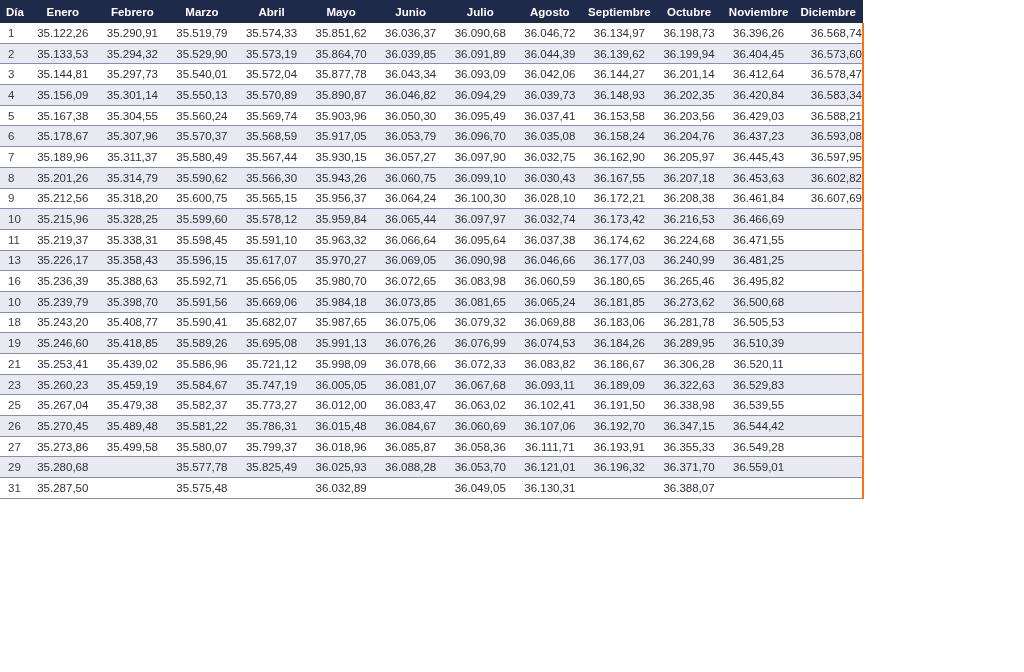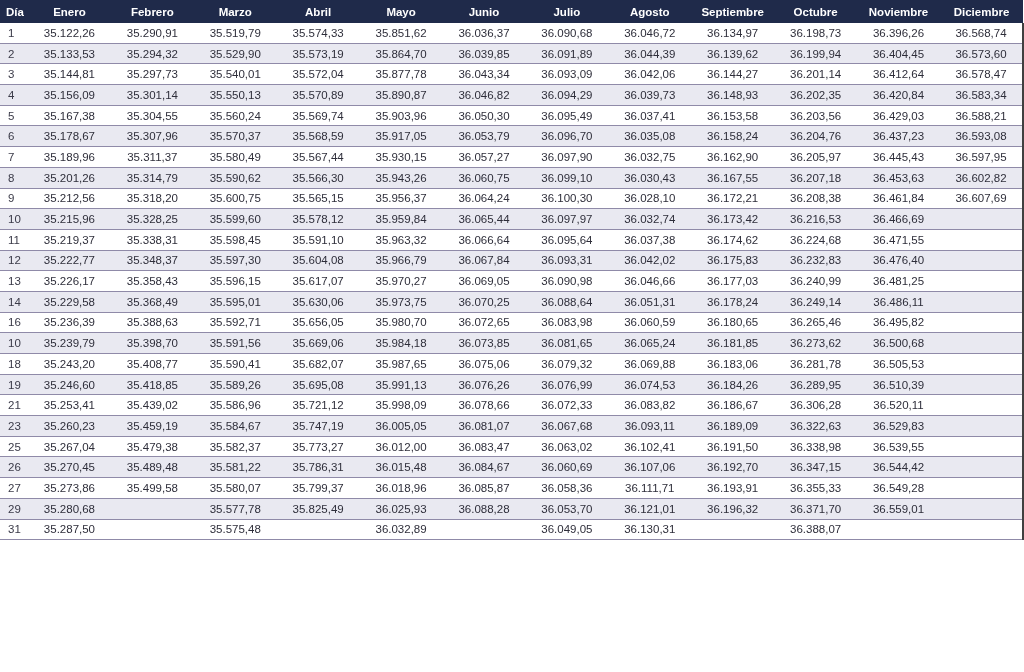--- a/index.html
+++ b/index.html
@@ -1,19 +1,19 @@
 <!DOCTYPE html>
 <html><head>
 <meta charset="utf-8">
 <style>
   html, body { margin: 0; padding: 0; background: #ffffff; }
   body { width: 1024px; height: 672px; overflow: hidden; font-family: "Liberation Sans", sans-serif; }
   table.grid {
     border-collapse: collapse;
-    width: 1024px;
+    width: 864px;
     table-layout: fixed;
     font-size: 11.5px;
     color: #2e2e3a;
     border-radius: 12px;
   }
   table.grid col.c-day { width: 28px; }
   thead th {
     background: #1f2a4a;
     color: #ffffff;
     font-weight: bold;
@@ -25,21 +25,21 @@
   tbody td {
     height: 19.7px;
     padding: 0;
     text-align: center;
     border-bottom: 1.5px solid #8f8aa8;
     white-space: nowrap;
   }
   tbody td.day { text-align: left; padding-left: 8px; color: #3a3a48; }
   tbody tr:nth-child(even) td { background: #e9e9f1; }
   tbody tr:nth-child(odd) td { background: #ffffff; }
-  tbody td:last-child { border-right: 2px solid #404040; }
+  tbody td:last-child { border-right: 2px solid #f97316; text-align: right; }
 </style>
 </head>
 <body>
 
 <table class="grid">
   <colgroup>
     <col class="c-day">
       <col>
       <col>
       <col>
@@ -230,65 +230,35 @@
         <td>35.963,32</td>
         <td>36.066,64</td>
         <td>36.095,64</td>
         <td>36.037,38</td>
         <td>36.174,62</td>
         <td>36.224,68</td>
         <td>36.471,55</td>
         <td></td>
       </tr>
       <tr>
-        <td class="day">12</td>
-        <td>35.222,77</td>
-        <td>35.348,37</td>
-        <td>35.597,30</td>
-        <td>35.604,08</td>
-        <td>35.966,79</td>
-        <td>36.067,84</td>
-        <td>36.093,31</td>
-        <td>36.042,02</td>
-        <td>36.175,83</td>
-        <td>36.232,83</td>
-        <td>36.476,40</td>
-        <td></td>
-      </tr>
-      <tr>
         <td class="day">13</td>
         <td>35.226,17</td>
         <td>35.358,43</td>
         <td>35.596,15</td>
         <td>35.617,07</td>
         <td>35.970,27</td>
         <td>36.069,05</td>
         <td>36.090,98</td>
         <td>36.046,66</td>
         <td>36.177,03</td>
         <td>36.240,99</td>
         <td>36.481,25</td>
         <td></td>
       </tr>
       <tr>
-        <td class="day">14</td>
-        <td>35.229,58</td>
-        <td>35.368,49</td>
-        <td>35.595,01</td>
-        <td>35.630,06</td>
-        <td>35.973,75</td>
-        <td>36.070,25</td>
-        <td>36.088,64</td>
-        <td>36.051,31</td>
-        <td>36.178,24</td>
-        <td>36.249,14</td>
-        <td>36.486,11</td>
-        <td></td>
-      </tr>
-      <tr>
         <td class="day">16</td>
         <td>35.236,39</td>
         <td>35.388,63</td>
         <td>35.592,71</td>
         <td>35.656,05</td>
         <td>35.980,70</td>
         <td>36.072,65</td>
         <td>36.083,98</td>
         <td>36.060,59</td>
         <td>36.180,65</td>

